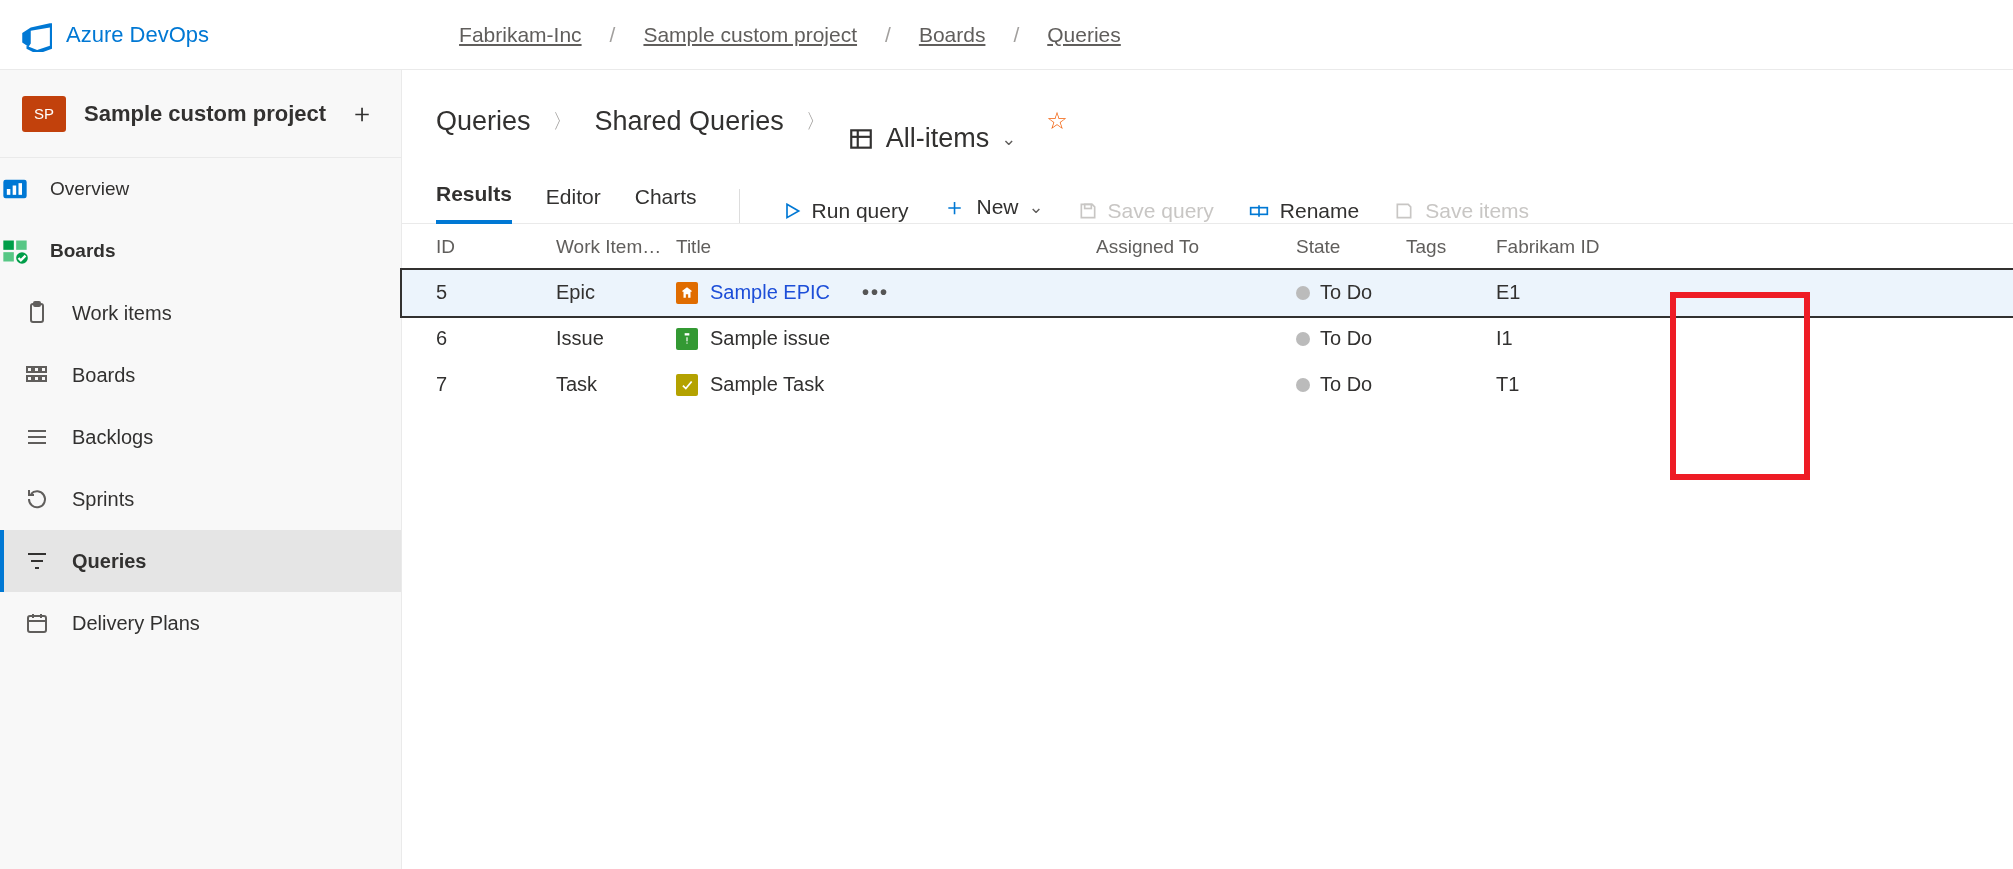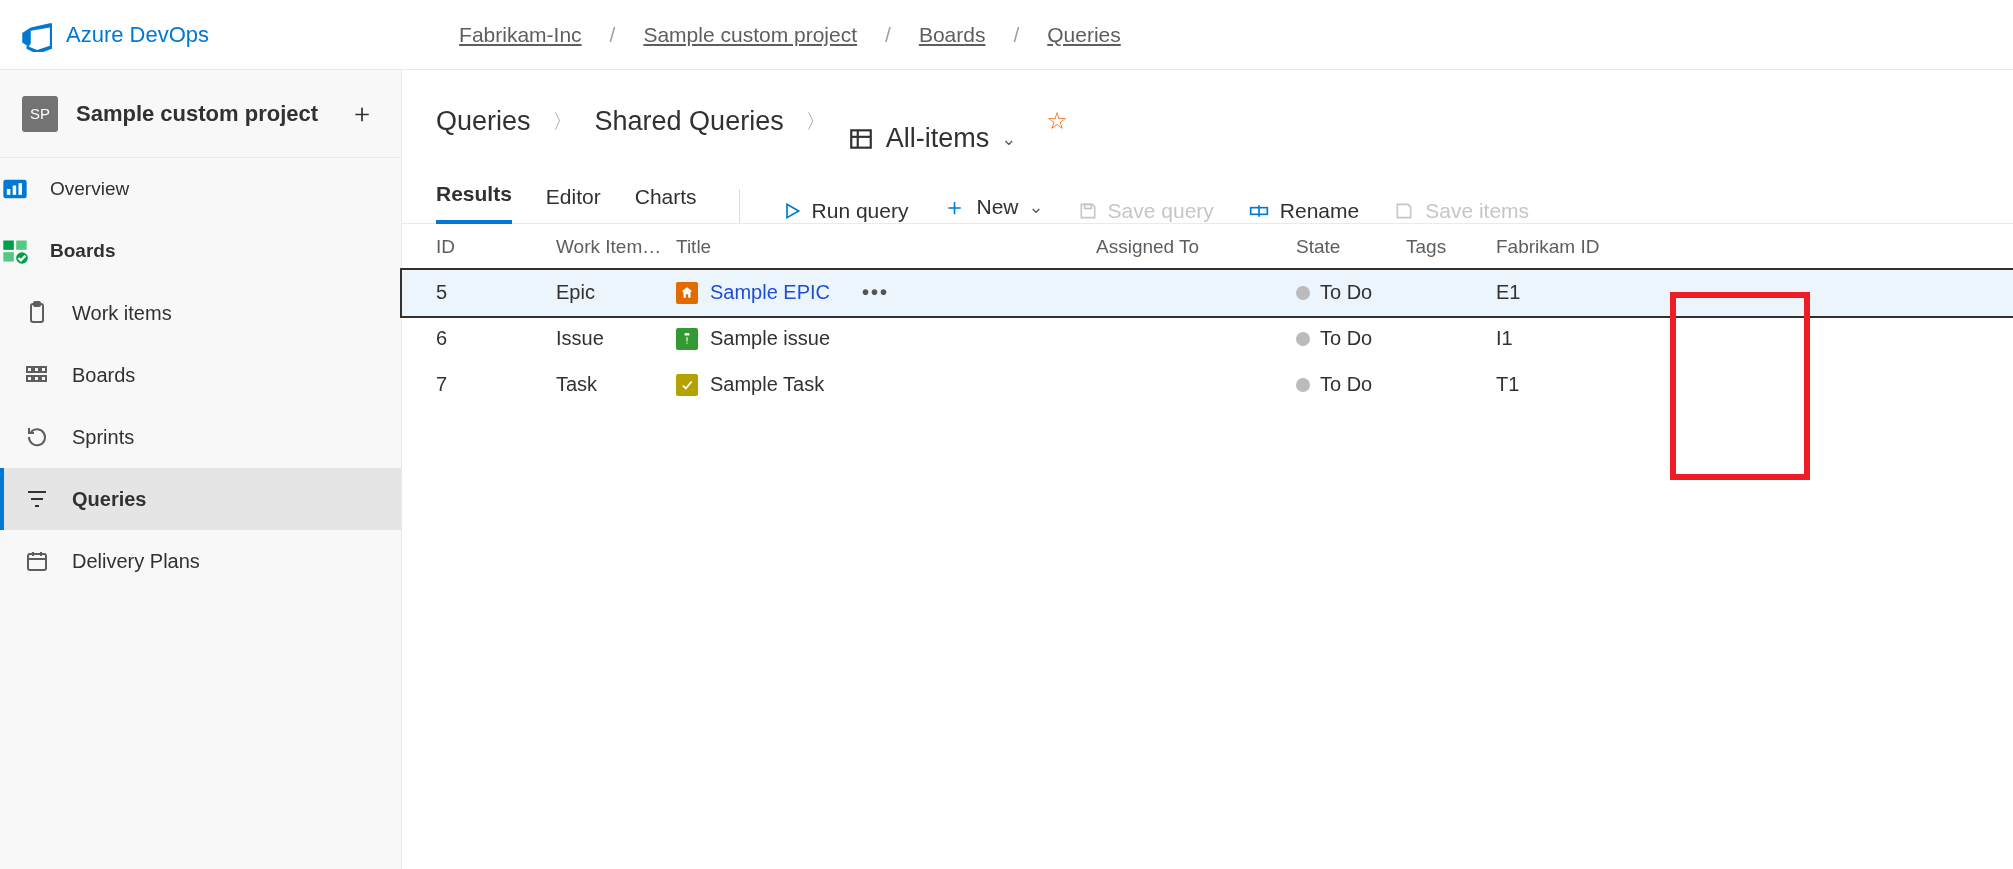--- a/index.html
+++ b/index.html
@@ -8,21 +8,21 @@
   .top-bar { display: flex; align-items: center; height: 70px; border-bottom: 1px solid #eaeaea; padding-left: 18px; gap: 20px; }
   .logo-box { display: flex; align-items: center; gap: 14px; }
   .logo-svg { width: 34px; height: 34px; }
   .logo-text { color: #0078d4; font-weight: 400; font-size: 22px; }
   .breadcrumb-top { display: flex; align-items: center; gap: 28px; margin-left: 230px; color: #605e5c; font-size: 21px; }
   .bc-sep { color: #a19f9d; }
   .bc-link { cursor: pointer; text-decoration: underline; }
   .main { display: flex; flex: 1; min-height: 0; }
   .sidebar { width: 402px; background: #f8f8f8; border-right: 1px solid #eaeaea; display: flex; flex-direction: column; }
   .project-row { display: flex; align-items: center; height: 88px; padding: 0 22px; border-bottom: 1px solid #eaeaea; position: relative; }
-  .project-badge { width: 36px; height: 36px; background: #737373; color: #fff; font-size: 15px; display:flex; align-items:center; justify-content:center; border-radius:3px; margin-right:18px; }
+  .project-badge { width: 44px; height: 36px; background: #c2410c; color: #fff; font-size: 15px; display:flex; align-items:center; justify-content:center; border-radius:3px; margin-right:18px; }
   .project-title { font-weight: 600; font-size: 22px; }
   .plus-icon { position: absolute; right: 26px; font-size: 26px; font-weight: 300; color: #323130; }
   .nav-item { display: flex; align-items: center; height: 62px; gap: 20px; cursor: pointer; }
   .nav-item.bold { font-weight: 600; }
   .nav-item.child { padding-left: 22px; font-size: 20px; height: 62px; }
   .nav-item.active { background: #e5e5e5; border-left: 4px solid #0078d4; padding-left: 18px; }
   .nav-section { margin-top: 0; }
   .nav-icon { width: 30px; height: 30px; display:flex; align-items:center; justify-content:center; }
   .content { flex: 1; display: flex; flex-direction: column; position: relative; padding-top: 18px; }
   .crumb-row { display: flex; align-items: center; gap: 22px; padding-left: 34px; font-size: 27px; color: #323130; margin-bottom: 10px; }
@@ -131,20 +131,30 @@
                 <rect x="2" y="13" width="5" height="5"></rect>
                 <rect x="9" y="13" width="5" height="5"></rect>
                 <rect x="16" y="13" width="5" height="5"></rect>
               </svg>
           </span>
           <span>Boards</span>
         </div>
         <div class="nav-item child">
           <span class="nav-icon">
             <svg width="24" height="24" viewBox="0 0 24 24" fill="none" stroke="#605e5c" stroke-width="2">
+                <line x1="3" y1="6" x2="21" y2="6"></line>
+                <line x1="3" y1="12" x2="21" y2="12"></line>
+                <line x1="3" y1="18" x2="21" y2="18"></line>
+              </svg>
+          </span>
+          <span>Backlogs</span>
+        </div>
+        <div class="nav-item child">
+          <span class="nav-icon">
+            <svg width="24" height="24" viewBox="0 0 24 24" fill="none" stroke="#605e5c" stroke-width="2">
                 <path d="M4 12a8 8 0 1 0 2-5"></path>
                 <polyline points="4 3 4 8 9 8"></polyline>
               </svg>
           </span>
           <span>Sprints</span>
         </div>
         <div class="nav-item child active bold">
           <span class="nav-icon">
             <svg width="24" height="24" viewBox="0 0 24 24" fill="none" stroke="#323130" stroke-width="2">
                 <line x1="3" y1="5" x2="21" y2="5"></line>

